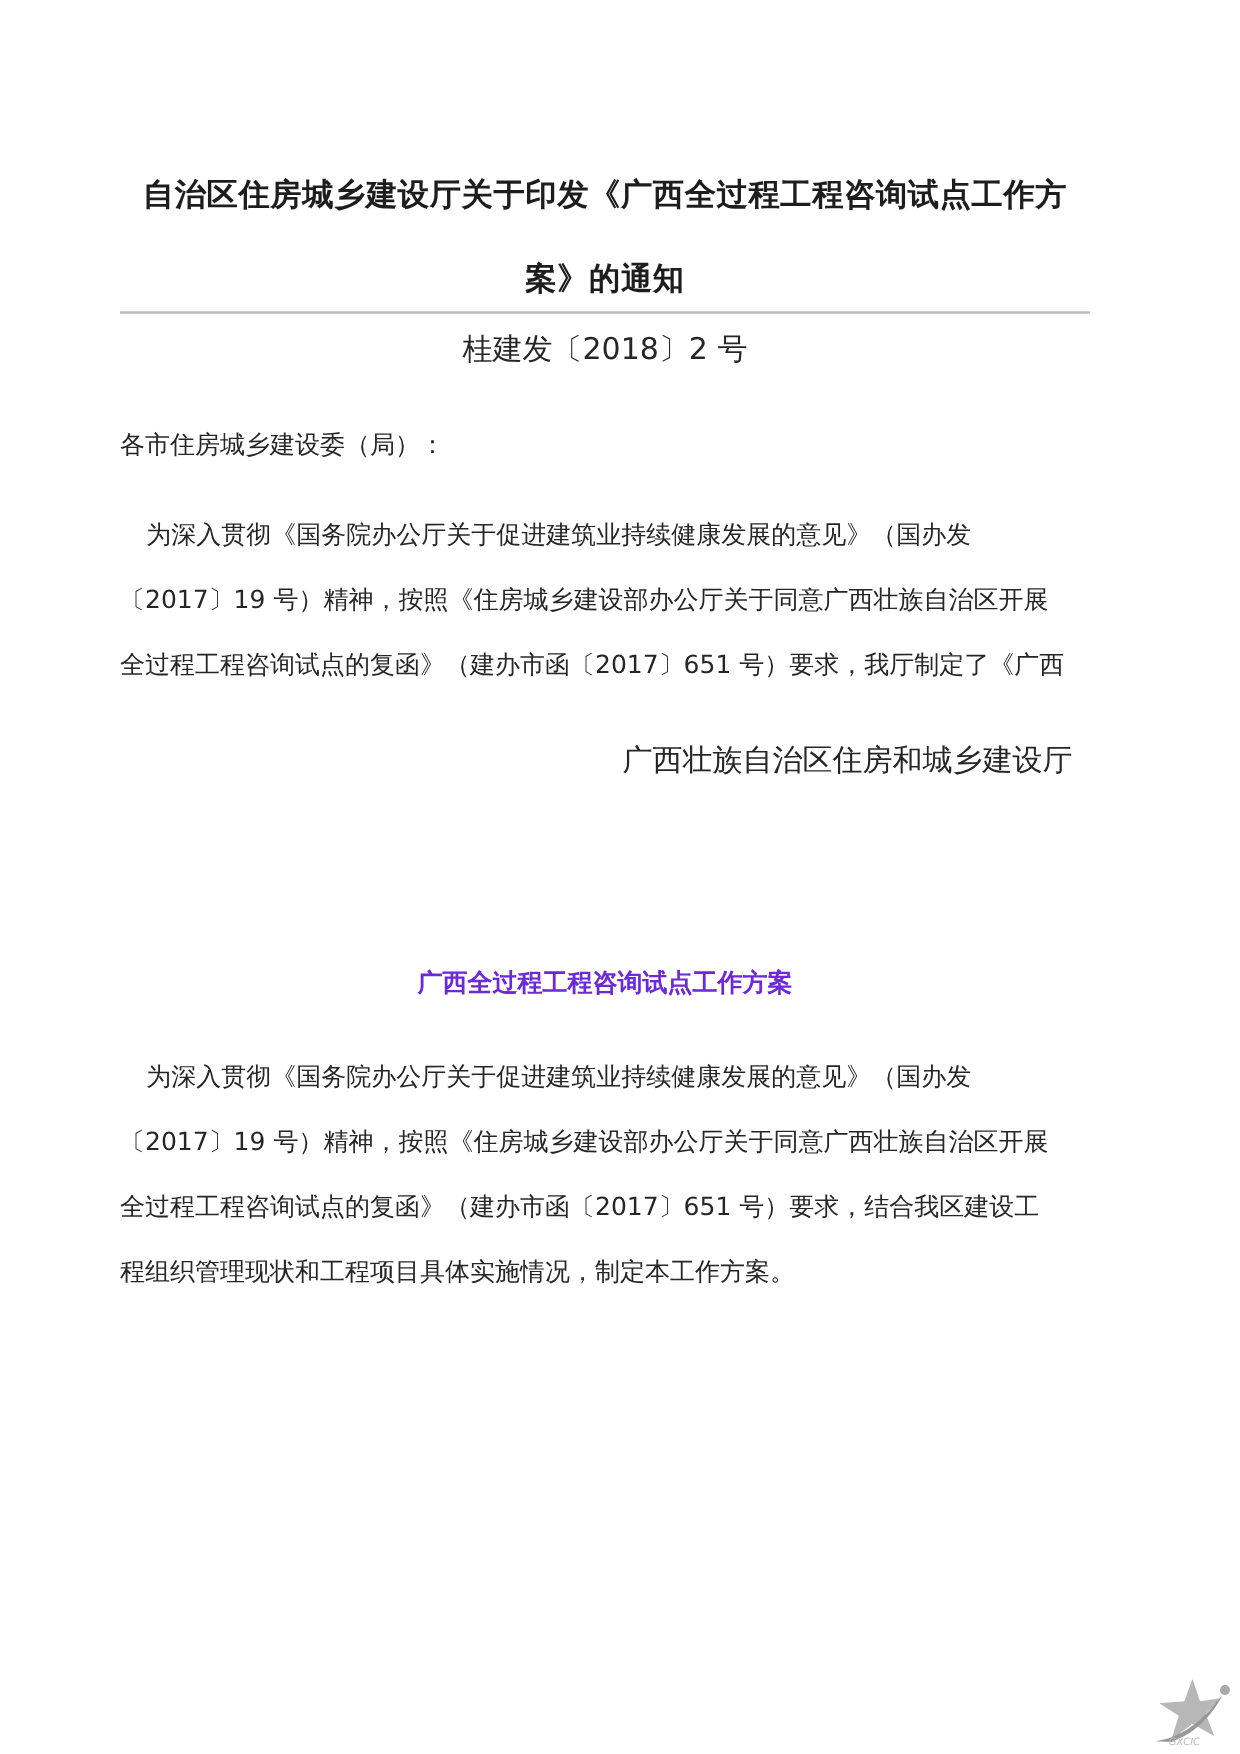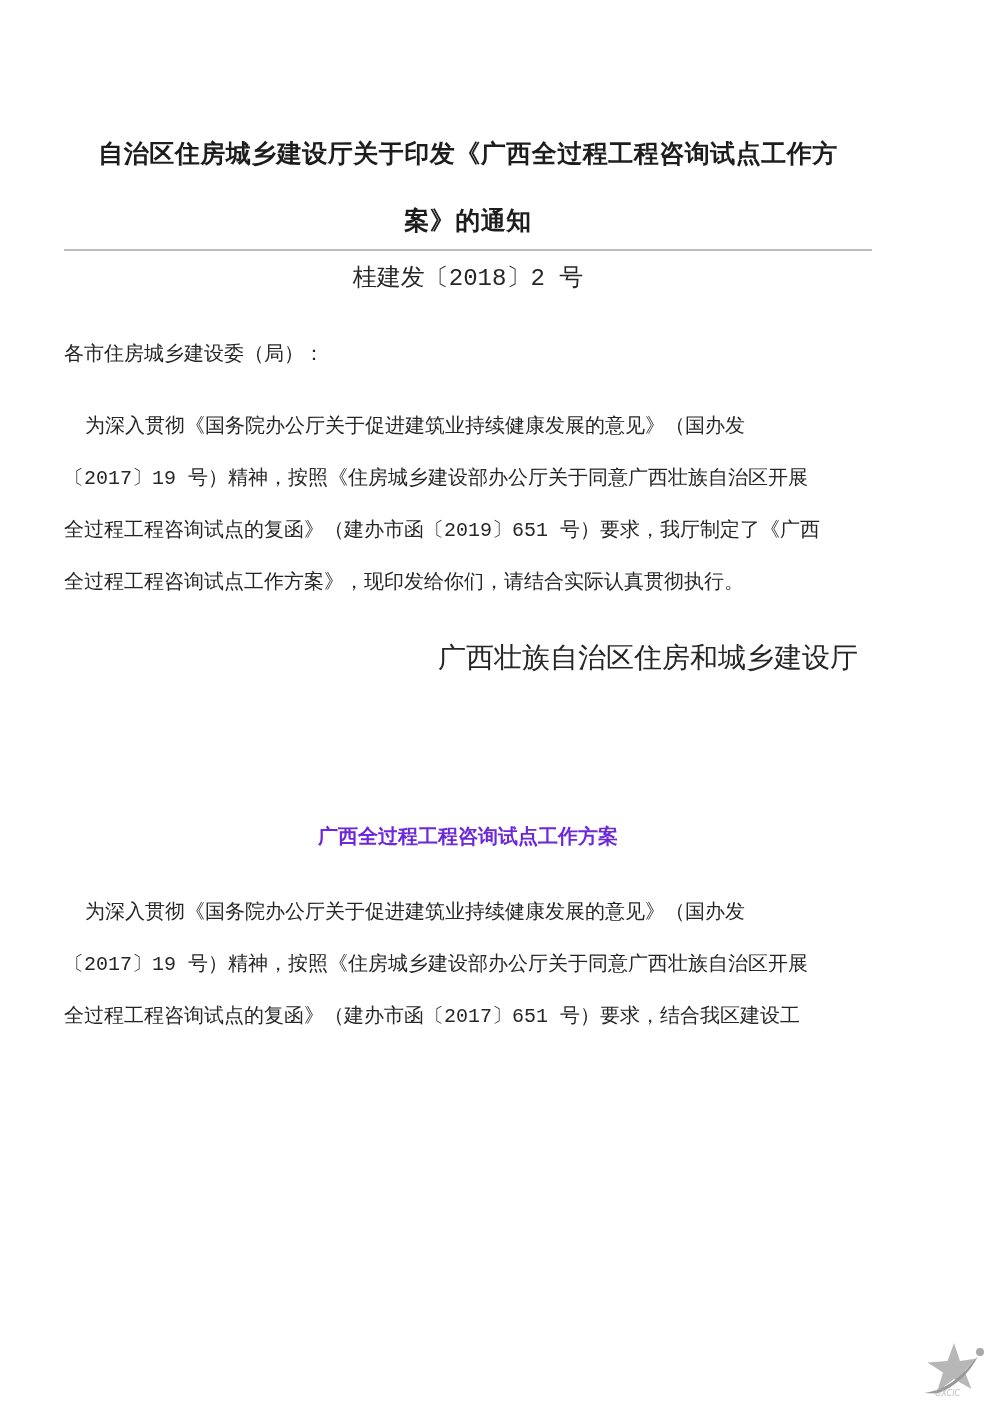--- a/index.html
+++ b/index.html
@@ -7,21 +7,21 @@
   .page {
     position: relative;
     width: 992px;
     height: 1403px;
     margin: 0 auto;
     background: #ffffff;
     color: #262626;
     font-family: "DejaVu Sans", "Liberation Sans", sans-serif;
     overflow: hidden;
   }
-  .content { padding: 0 120px 0 64px; font-family: Liberation Mono, monospace; }
+  .content { padding: 0 120px 0 96px; }
 
   .doc-title-line {
     font-size: 25px;
     font-weight: 700;
     color: #1d1d1d;
     text-align: center;
     line-height: 40px;
     letter-spacing: 0.5px;
     white-space: nowrap;
   }
@@ -49,21 +49,21 @@
   }
 
   .para { font-size: 20px; }
   .para-notice { margin-top: 26px; }
   .para-plan { margin-top: 29px; }
   .para .line { line-height: 52px; white-space: nowrap; }
   .para .line.indent { padding-left: 21px; }
 
   .signature {
     margin-top: 31px;
-    font-size: 28px;
+    font-size: 24px;
     line-height: 40px;
     text-align: right;
     padding-right: 14px;
   }
   .date {
     margin-top: 37px;
     font-size: 20px;
     line-height: 40px;
     text-align: right;
     padding-right: 14px;
@@ -113,33 +113,33 @@
 
     <hr class="divider">
 
     <div class="doc-number">桂建发〔2018〕2 号</div>
 
     <div class="salutation">各市住房城乡建设委（局）：</div>
 
     <div class="para para-notice">
       <div class="line indent">为深入贯彻《国务院办公厅关于促进建筑业持续健康发展的意见》（国办发</div>
       <div class="line">〔2017〕19 号）精神，按照《住房城乡建设部办公厅关于同意广西壮族自治区开展</div>
-      <div class="line">全过程工程咨询试点的复函》（建办市函〔2019〕651 号）要求，我厅制定了《广西</div>
-      <div class="line">全过程工程咨询试点工作方案》，现印发给你们，请结合实际认真贯彻执行。</div>
+      <div class="line">全过程工程咨询试点的复函》（建办市函〔2017〕651 号）要求，我厅制定了《广西</div>
     </div>
 
     <div class="signature">广西壮族自治区住房和城乡建设厅</div>
 
 
     <div class="plan-title">广西全过程工程咨询试点工作方案</div>
 
     <div class="para para-plan">
       <div class="line indent">为深入贯彻《国务院办公厅关于促进建筑业持续健康发展的意见》（国办发</div>
       <div class="line">〔2017〕19 号）精神，按照《住房城乡建设部办公厅关于同意广西壮族自治区开展</div>
       <div class="line">全过程工程咨询试点的复函》（建办市函〔2017〕651 号）要求，结合我区建设工</div>
+      <div class="line">程组织管理现状和工程项目具体实施情况，制定本工作方案。</div>
     </div>
 
   </div>
 
   <div class="footer">
     <svg width="62" height="56" viewBox="0 0 62 56" aria-hidden="true">
       <polygon points="31,1 37,19 54,16.5 41.5,29 48.5,47 31,37 14,50 20,30.5 4.5,20.5 24.5,19" fill="#b7b7b7"></polygon>
       <path d="M1,51 C16,49 30,42 44,27 L55,14 C47,30 33,45 14,51.5 Z" fill="#989898"></path>
       <circle cx="57" cy="10" r="4" fill="#a9a9a9"></circle>
       <text x="12" y="54" font-size="8" font-style="italic" fill="#bdbdbd">GXCIC</text>

